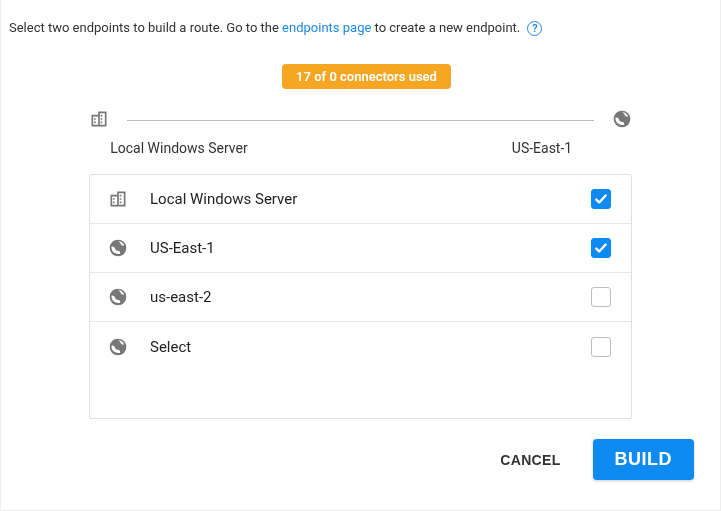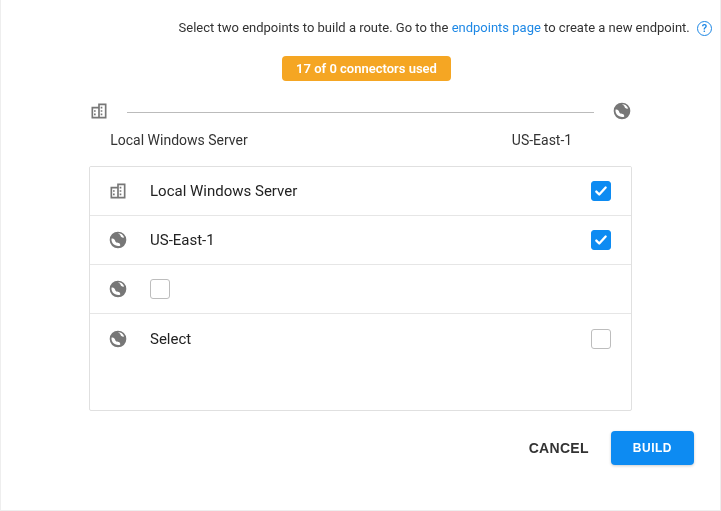--- a/index.html
+++ b/index.html
@@ -13,24 +13,24 @@
     font-size: 14px;
   }
   .container {
     padding: 20px 8px 10px 8px;
     border: 1px solid #eee;
     border-top: none;
     height: 511px;
     position: relative;
   }
   .intro {
-    text-align: right;
+    text-align: left;
     font-size: 13px;
     color: #333;
-    margin-bottom: 20px;
+    margin-bottom: 28px;
   }
   .intro a { color: #1e88e5; text-decoration: none; }
   .help-circle {
     display: inline-flex;
     align-items: center;
     justify-content: center;
     width: 15px; height: 15px;
     border: 1.5px solid #1e88e5;
     border-radius: 50%;
     color: #1e88e5;
@@ -105,40 +105,40 @@
   }
   .checkbox.checked {
     background: #0d8bf2;
     border-color: #0d8bf2;
   }
   .checkbox.checked svg { display: block; }
   .checkbox svg { display: none; }
   .actions {
     display: flex;
     justify-content: flex-end;
-    gap: 12px;
+    gap: 22px;
     margin: 20px 18px 0 0;
     align-items: center;
   }
   .btn-cancel {
     background: none;
     border: none;
     color: #333;
     font-weight: 600;
     font-size: 14px;
     letter-spacing: 0.3px;
     cursor: pointer;
     padding: 8px 10px;
   }
   .btn-build {
     background: #0d8bf2;
     border: none;
     color: #fff;
     font-weight: 600;
-    font-size: 12px;
+    font-size: 18px;
     letter-spacing: 0.5px;
     padding: 10px 22px;
     border-radius: 4px;
     cursor: pointer;
     box-shadow: 0 1px 3px rgba(0,0,0,0.2);
   }
   
   .icon-svg { width: 20px; height: 20px; }
   .icon-gray { fill: #777; }
 </style>
@@ -201,20 +201,21 @@
             <polyline points="4 13 9 18 20 6"></polyline>
           </svg>
         </span>
       </div>
       <div class="row">
         <span class="icon-slot">
           <svg class="icon-svg icon-gray" viewBox="0 0 24 24">
             <path d="M12 2a10 10 0 1 0 .001 20.001A10 10 0 0 0 12 2zm0 2a8 8 0 0 1 7.45 5.1c-1.2.4-2.5.2-3.4-.7-1-1-1.1-2.6-2.3-3.4-.6-.4-1.2-.6-1.75-.96zM4.2 10.4c1.3-.3 2.6 0 3.5.9 1.1 1.1 1 2.9 2.4 3.7 1.1.6 2.4.2 3.5.9.9.6 1.2 1.8 1 2.9A8 8 0 0 1 4.2 10.4z"></path>
           </svg>
         </span>
+        <span class="label">us-east-2</span>
         <span class="checkbox"></span>
       </div>
       <div class="row">
         <span class="icon-slot">
           <svg class="icon-svg icon-gray" viewBox="0 0 24 24">
             <path d="M12 2a10 10 0 1 0 .001 20.001A10 10 0 0 0 12 2zm0 2a8 8 0 0 1 7.45 5.1c-1.2.4-2.5.2-3.4-.7-1-1-1.1-2.6-2.3-3.4-.6-.4-1.2-.6-1.75-.96zM4.2 10.4c1.3-.3 2.6 0 3.5.9 1.1 1.1 1 2.9 2.4 3.7 1.1.6 2.4.2 3.5.9.9.6 1.2 1.8 1 2.9A8 8 0 0 1 4.2 10.4z"></path>
           </svg>
         </span>
         <span class="label">Select</span>
         <span class="checkbox"></span>

